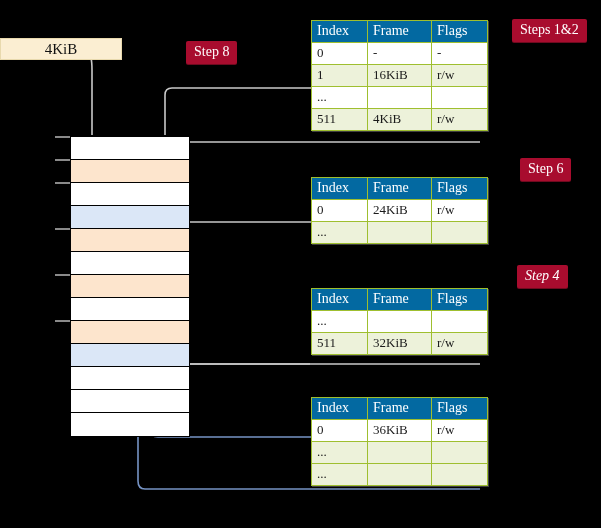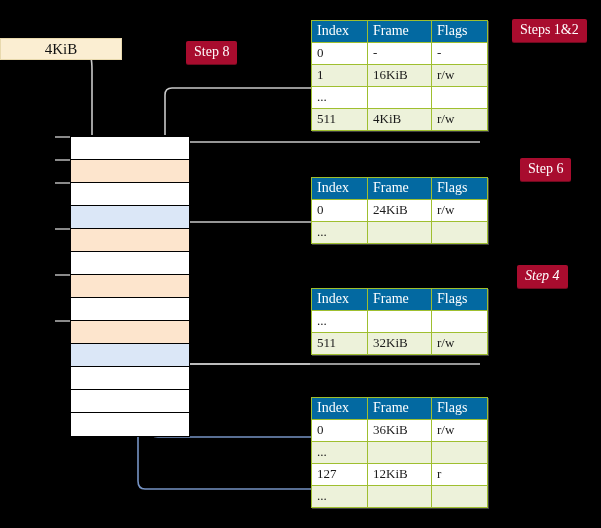--- a/index.html
+++ b/index.html
@@ -258,25 +258,20 @@
         <tr>
           <td class="col-index">0</td>
           <td class="col-frame">36KiB</td>
           <td class="col-flags">r/w</td>
         </tr>
         <tr class="alt">
           <td class="col-index">...</td>
           <td class="col-frame"></td>
           <td class="col-flags"></td>
         </tr>
-        <tr>
-          <td class="col-index">127</td>
-          <td class="col-frame">12KiB</td>
-          <td class="col-flags">r</td>
-        </tr>
         <tr class="alt">
           <td class="col-index">...</td>
           <td class="col-frame"></td>
           <td class="col-flags"></td>
         </tr>
       </tbody>
     </table>
 
 </div>
 

